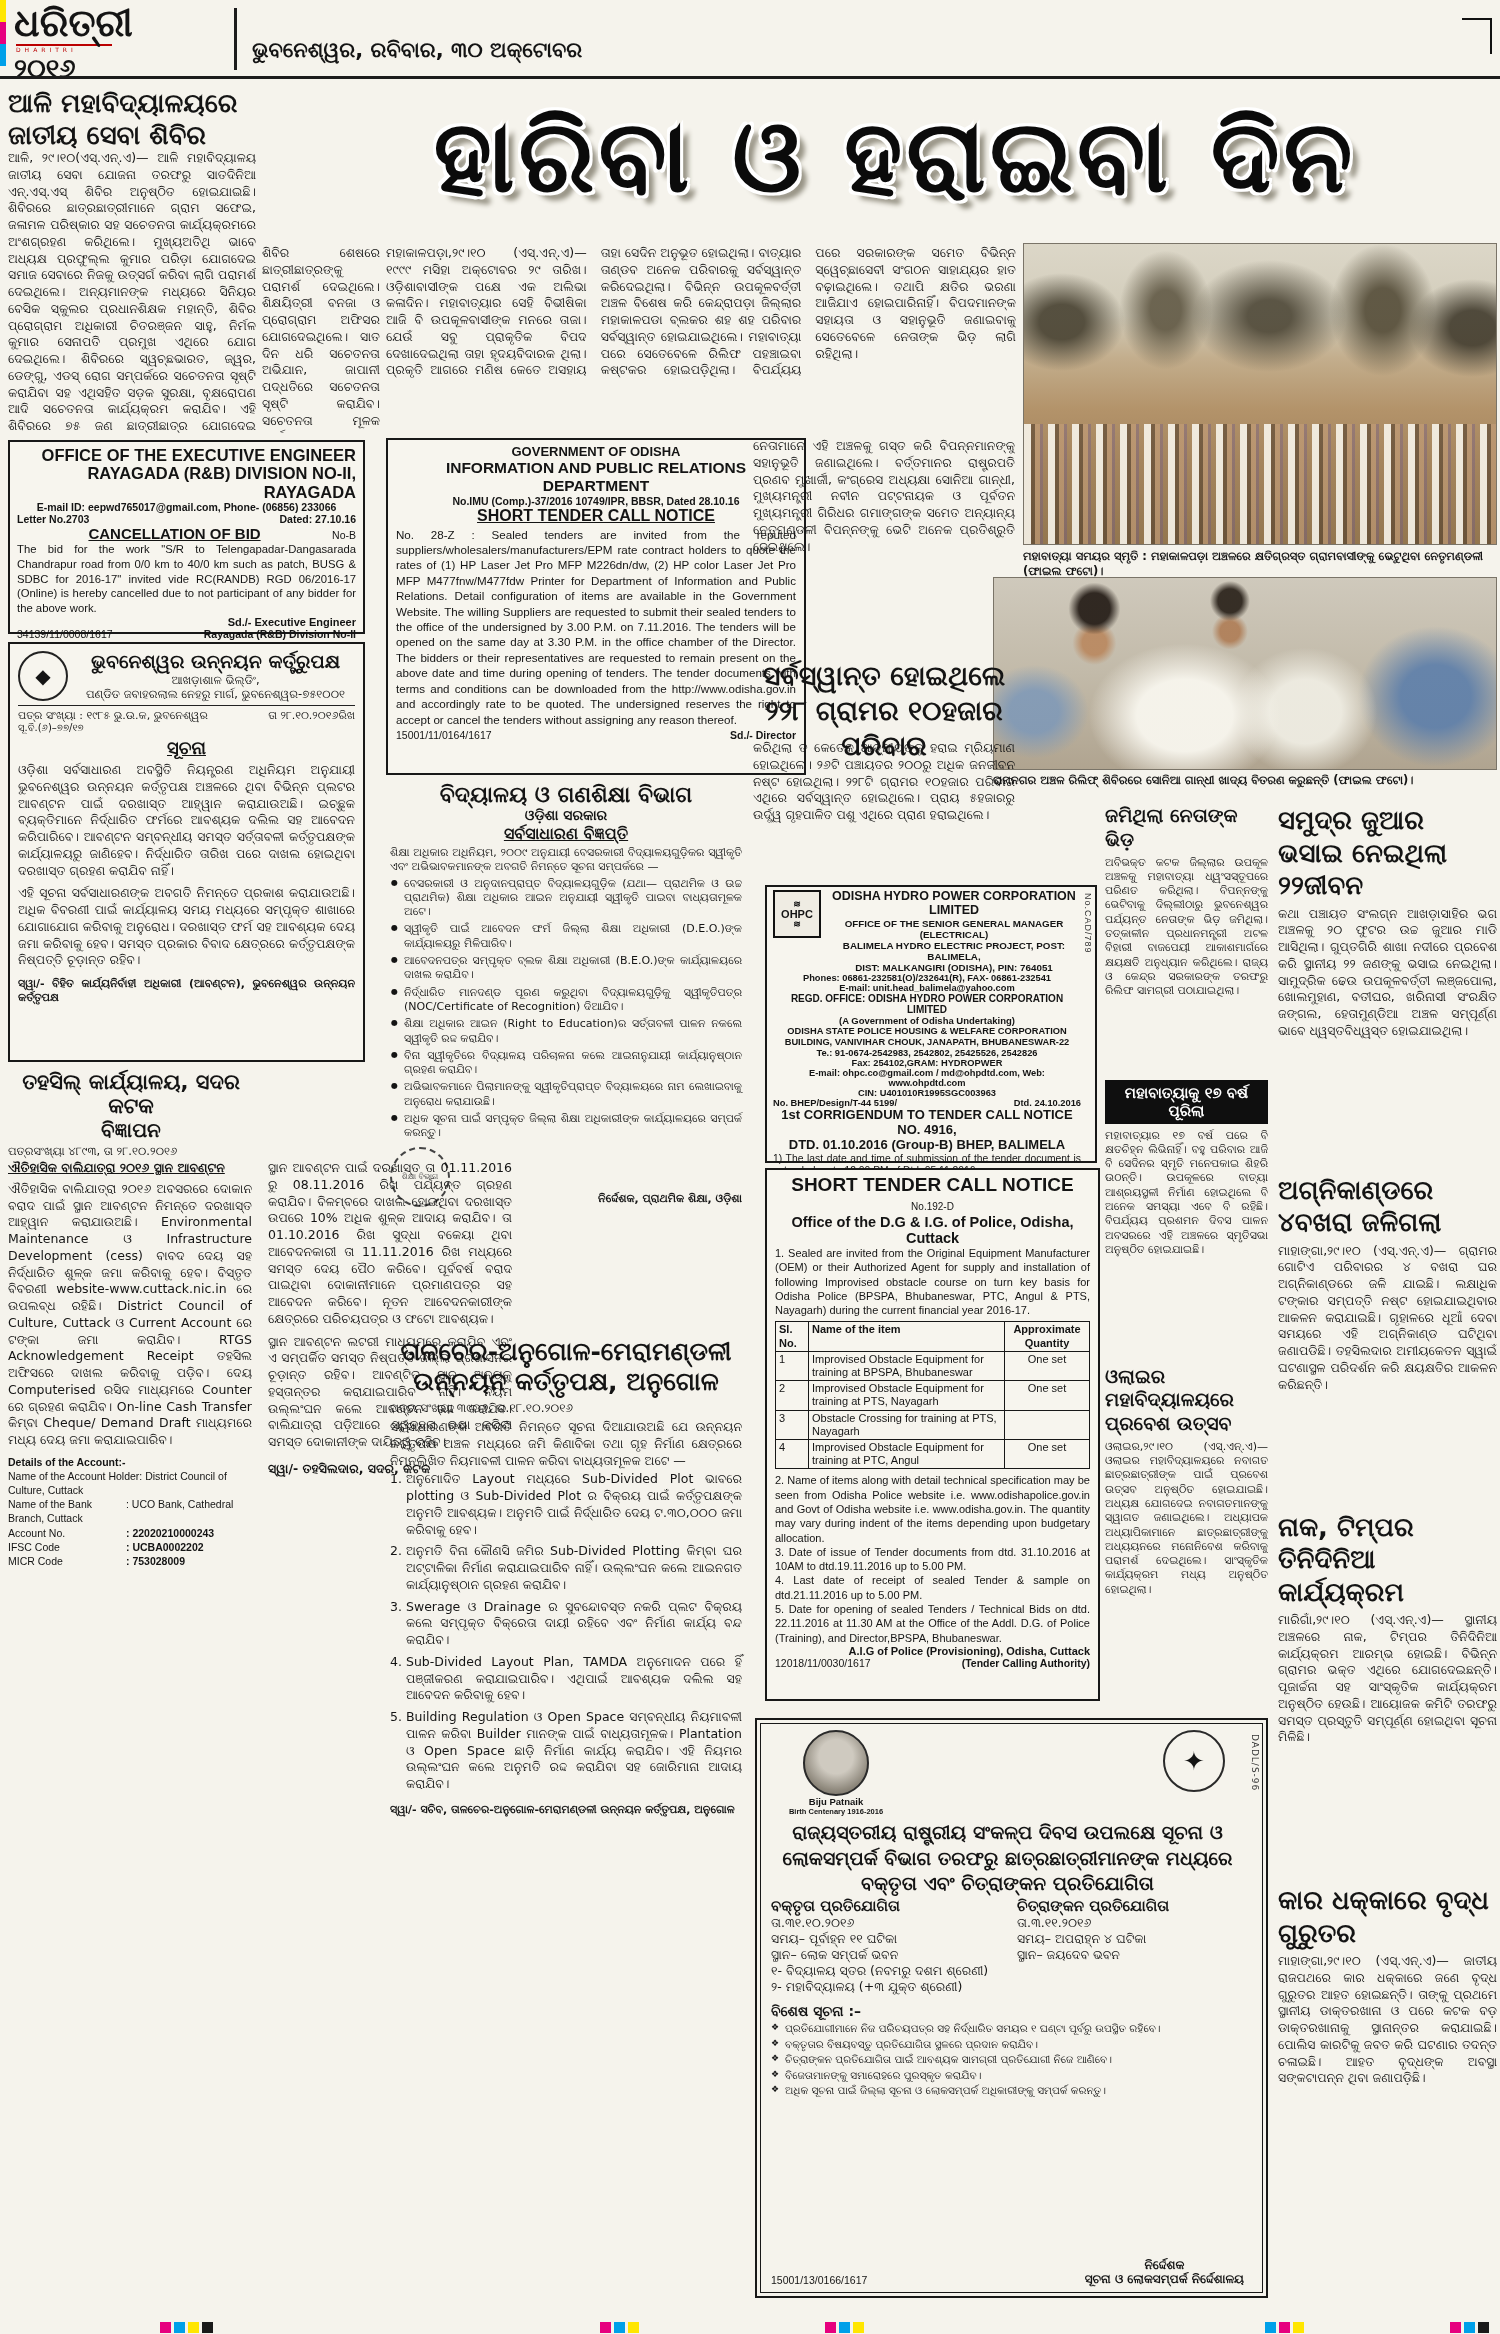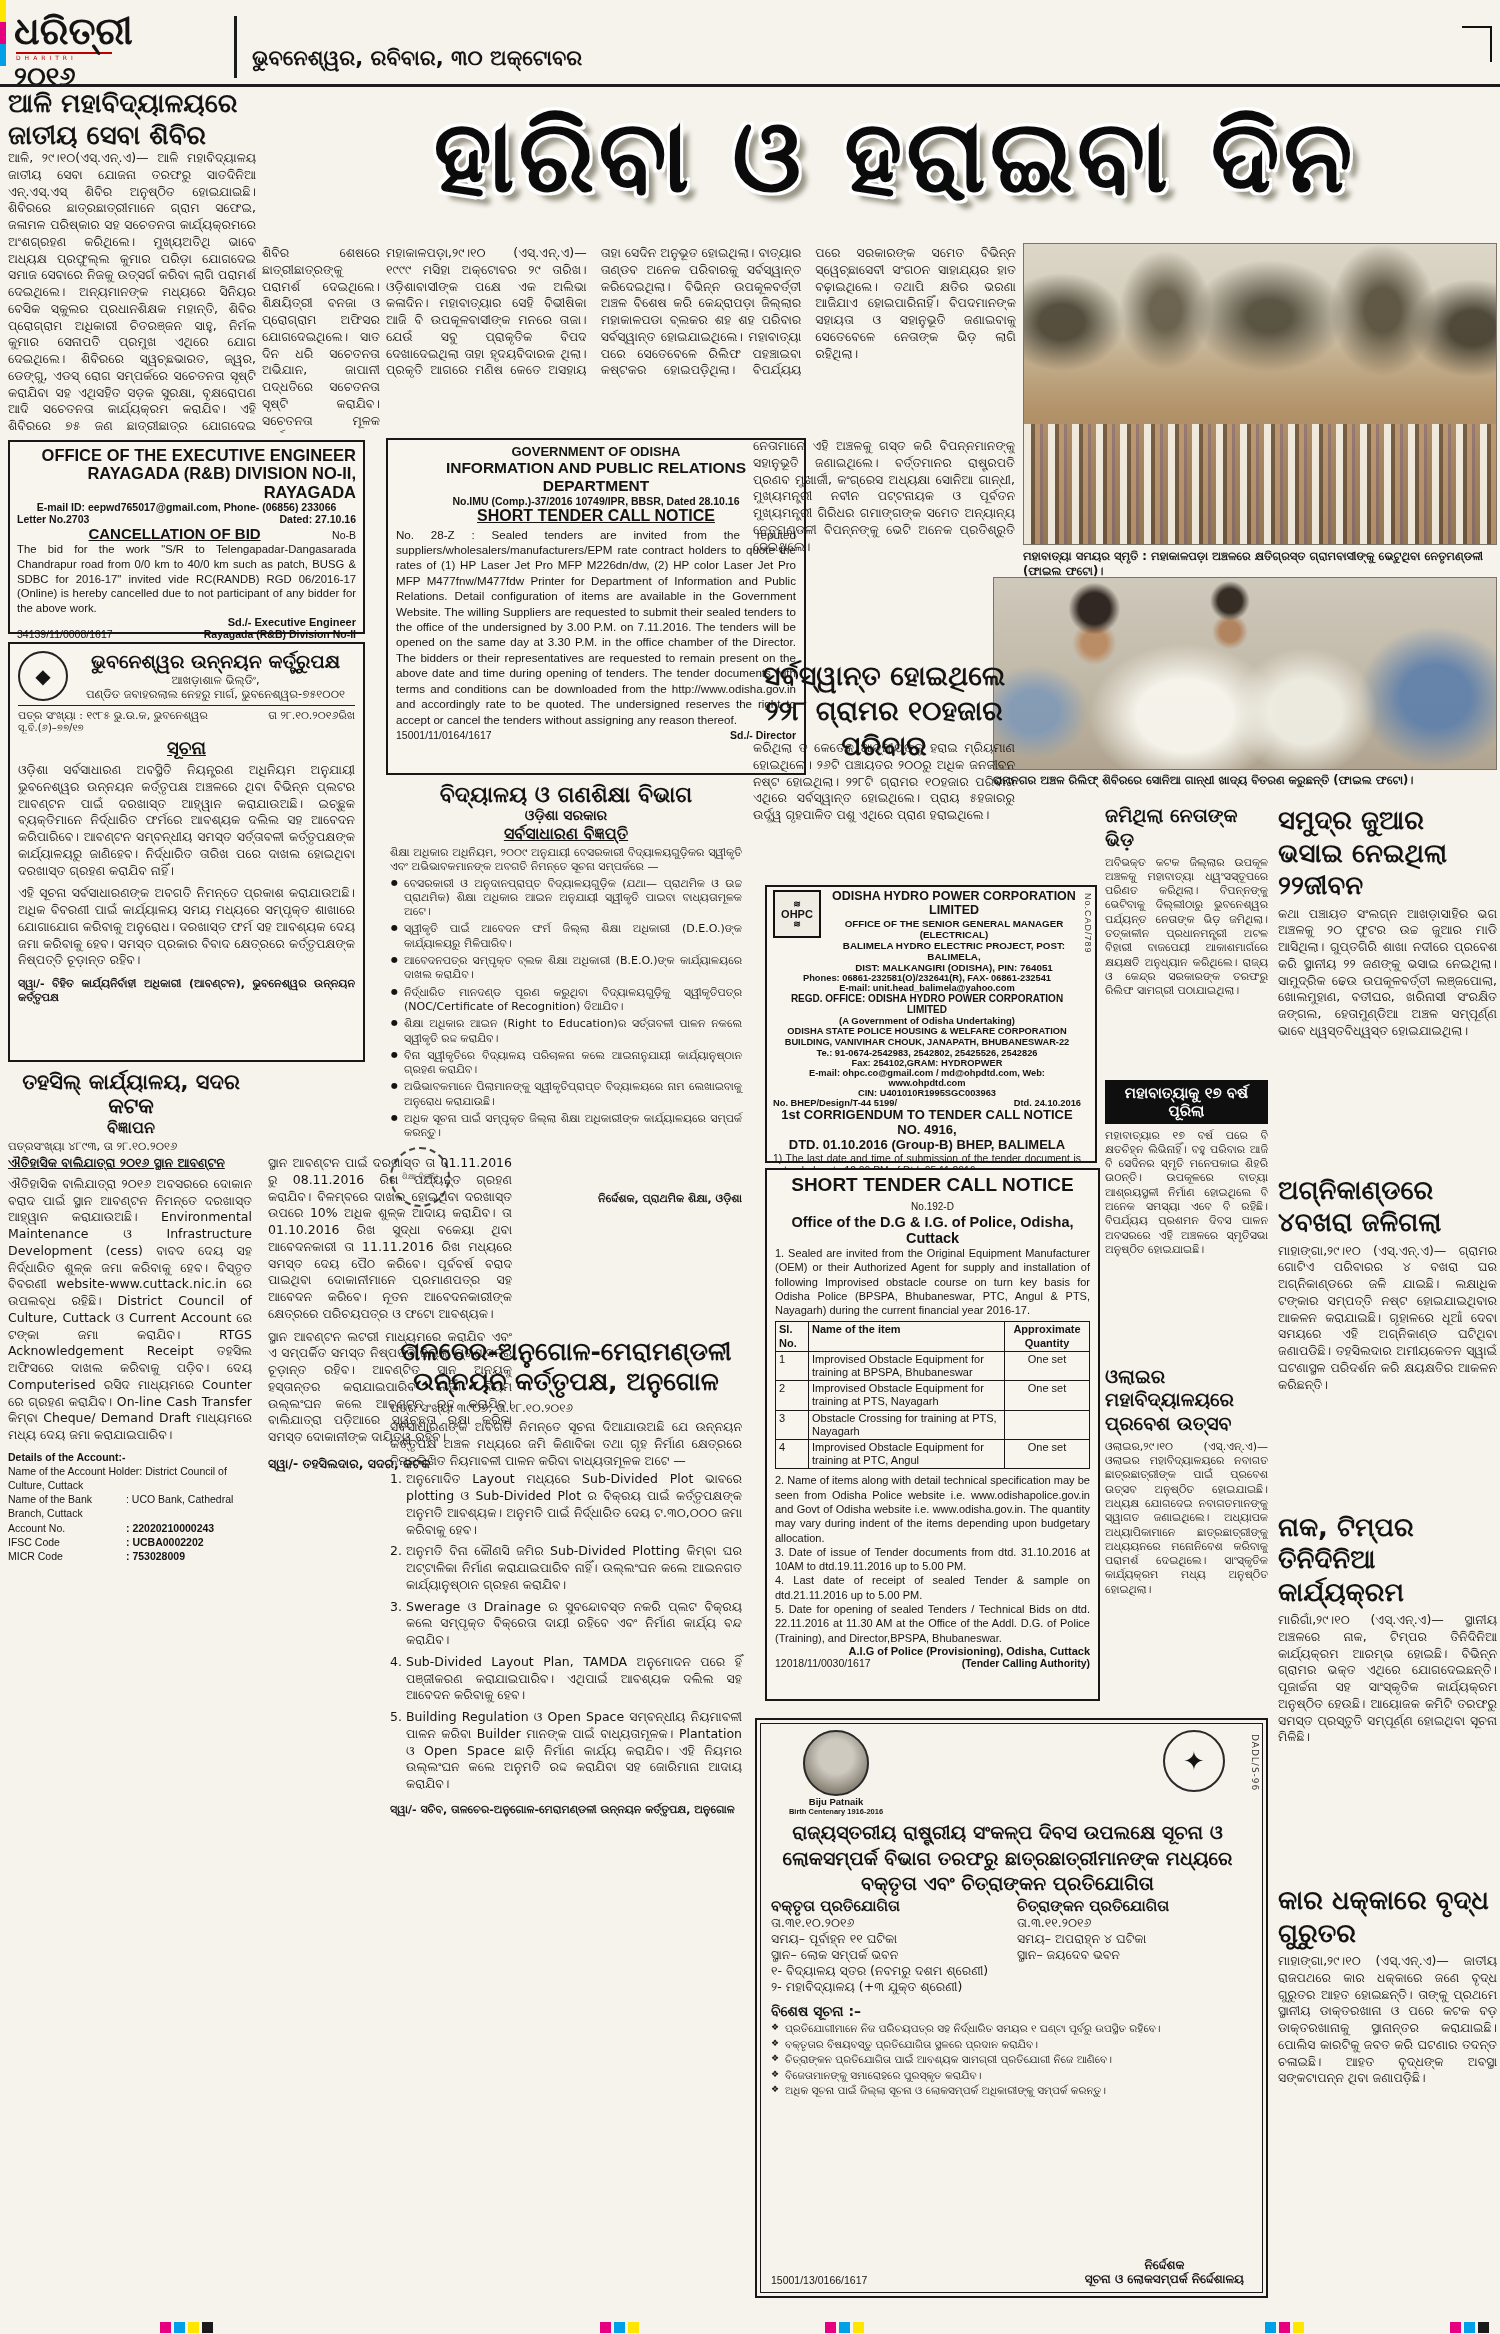--- a/index.html
+++ b/index.html
@@ -74,21 +74,21 @@
 <body>
 
 <div class="page">
 
   <div class="abs" style="left:0;top:0;width:6px;height:66px;">
     <div style="height:22px;background:#ffe600;"></div>
     <div style="height:22px;background:#e6007e;"></div>
     <div style="height:22px;background:#00a0e9;"></div>
   </div>
 
-  <div class="abs" style="left:0;top:8px;width:1500px;height:62px;">
+  <div class="abs" style="left:0;top:0;width:1500px;height:62px;">
     <div class="abs" style="left:14px;top:4px;width:210px;">
       <div class="bold" style="font-size:38px;line-height:1;font-family:'DejaVu Serif',serif;">ଧରିତ୍ରୀ</div>
       <div style="font-size:6px;letter-spacing:4px;color:#b00;border-top:2px solid #b00;width:96px;margin:2px 0 1px 2px;">DHARITRI</div>
       <div class="bold" style="font-size:26px;line-height:1.1;">୨୦୧୬</div>
     </div>
     <div class="abs rule" style="left:234px;top:8px;width:2.5px;height:62px;"></div>
     <div class="abs bold" style="left:252px;top:38px;font-size:21px;">ଭୁବନେଶ୍ୱର, ରବିବାର, ୩୦ ଅକ୍ଟୋବର</div>
     <div class="abs" style="left:1462px;top:18px;width:28px;height:34px;border-top:2.5px solid #111;border-right:2.5px solid #111;"></div>
     <div class="abs rule" style="left:0;top:76px;width:1500px;height:3px;"></div>
   </div>
@@ -199,21 +199,21 @@
       <li>ଅନୁମତି ବିନା କୌଣସି ଜମିର Sub-Divided Plotting କିମ୍ବା ଘର ଅଟ୍ଟାଳିକା ନିର୍ମାଣ କରାଯାଇପାରିବ ନାହିଁ। ଉଲ୍ଲଂଘନ କଲେ ଆଇନଗତ କାର୍ଯ୍ୟାନୁଷ୍ଠାନ ଗ୍ରହଣ କରାଯିବ।</li>
       <li>Swerage ଓ Drainage ର ସୁବନ୍ଦୋବସ୍ତ ନକରି ପ୍ଲଟ ବିକ୍ରୟ କଲେ ସମ୍ପୃକ୍ତ ବିକ୍ରେତା ଦାୟୀ ରହିବେ ଏବଂ ନିର୍ମାଣ କାର୍ଯ୍ୟ ବନ୍ଦ କରାଯିବ।</li>
       <li>Sub-Divided Layout Plan, TAMDA ଅନୁମୋଦନ ପରେ ହିଁ ପଞ୍ଜୀକରଣ କରାଯାଇପାରିବ। ଏଥିପାଇଁ ଆବଶ୍ୟକ ଦଲିଲ ସହ ଆବେଦନ କରିବାକୁ ହେବ।</li>
       <li>Building Regulation ଓ Open Space ସମ୍ବନ୍ଧୀୟ ନିୟମାବଳୀ ପାଳନ କରିବା Builder ମାନଙ୍କ ପାଇଁ ବାଧ୍ୟତାମୂଳକ। Plantation ଓ Open Space ଛାଡ଼ି ନିର୍ମାଣ କାର୍ଯ୍ୟ କରାଯିବ। ଏହି ନିୟମର ଉଲ୍ଲଂଘନ କଲେ ଅନୁମତି ରଦ୍ଦ କରାଯିବା ସହ ଜୋରିମାନା ଆଦାୟ କରାଯିବ।</li>
     </ol>
     <div class="right odia-sm bold" style="margin-top:10px;">ସ୍ୱା/- ସଚିବ, ତାଳଚେର-ଅନୁଗୋଳ-ମେରାମଣ୍ଡଳୀ ଉନ୍ନୟନ କର୍ତ୍ତୃପକ୍ଷ, ଅନୁଗୋଳ</div>
   </div>
 
   <div class="abs" style="left:8px;top:1070px;width:504px;height:1228px;">
     <div class="center bold" style="font-size:21px;width:246px;">ତହସିଲ୍ କାର୍ଯ୍ୟାଳୟ, ସଦର କଟକ</div>
-    <div class="center bold" style="font-size:16px;width:246px;">ବିଜ୍ଞାପନ</div>
+    <div class="center bold" style="font-size:20px;width:246px;">ବିଜ୍ଞାପନ</div>
     <div style="font-size:11.5px;width:246px;margin:2px 0;">ପତ୍ରସଂଖ୍ୟା ୪୮୯୩, ତା ୨୮.୧୦.୨୦୧୬</div>
     <div style="width:504px;height:1140px;column-count:2;column-gap:16px;overflow:hidden;">
       <div class="bold ul odia" style="text-align:left;margin-bottom:4px;">ଐତିହାସିକ ବାଲିଯାତ୍ରା ୨୦୧୬ ସ୍ଥାନ ଆବଣ୍ଟନ</div>
       <div class="odia">ଐତିହାସିକ ବାଲିଯାତ୍ରା ୨୦୧୬ ଅବସରରେ ଦୋକାନ ବରାଦ ପାଇଁ ସ୍ଥାନ ଆବଣ୍ଟନ ନିମନ୍ତେ ଦରଖାସ୍ତ ଆହ୍ୱାନ କରାଯାଉଅଛି। Environmental Maintenance ଓ Infrastructure Development (cess) ବାବଦ ଦେୟ ସହ ନିର୍ଦ୍ଧାରିତ ଶୁଳ୍କ ଜମା କରିବାକୁ ହେବ। ବିସ୍ତୃତ ବିବରଣୀ website-www.cuttack.nic.in ରେ ଉପଲବ୍ଧ ରହିଛି। District Council of Culture, Cuttack ଓ Current Account ରେ ଟଙ୍କା ଜମା କରାଯିବ। RTGS Acknowledgement Receipt ତହସିଲ ଅଫିସରେ ଦାଖଲ କରିବାକୁ ପଡ଼ିବ। ଦେୟ Computerised ରସିଦ ମାଧ୍ୟମରେ Counter ରେ ଗ୍ରହଣ କରାଯିବ। On-line Cash Transfer କିମ୍ବା Cheque/ Demand Draft ମାଧ୍ୟମରେ ମଧ୍ୟ ଦେୟ ଜମା କରାଯାଇପାରିବ।</div>
       <div class="eng acct" style="margin:6px 0;break-inside:avoid;">
         <div class="bold">Details of the Account:-</div>
         <div><span class="lab">Name of the Account Holder</span><span>: District Council of Culture, Cuttack</span></div>
         <div><span class="lab">Name of the Bank</span><span>: UCO Bank, Cathedral Branch, Cuttack</span></div>
         <div><span class="lab">Account No.</span><span class="bold">: 22020210000243</span></div>
         <div><span class="lab">IFSC Code</span><span class="bold">: UCBA0002202</span></div>

